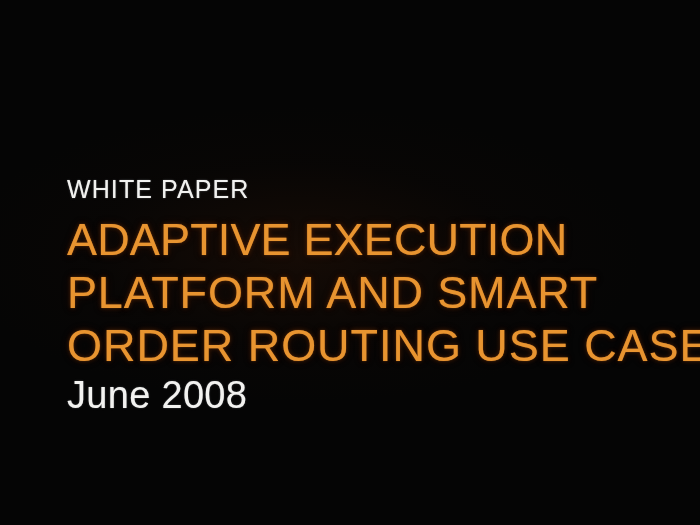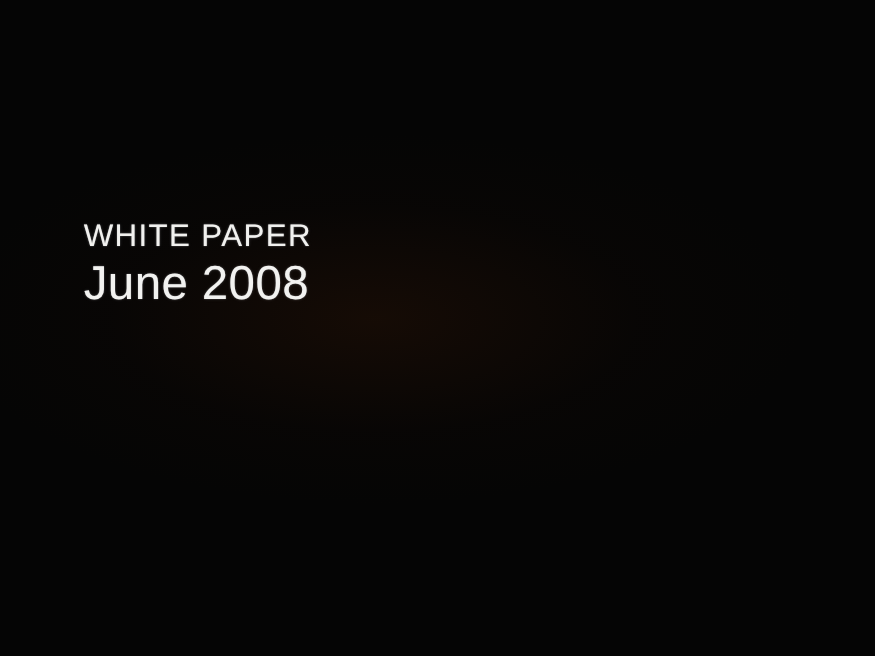--- a/index.html
+++ b/index.html
@@ -89,18 +89,23 @@
 </style>
 </head>
 <body>
 
 <div class="cover-page">
 
   <div class="cover-text-block">
 
     <div class="eyebrow-label">WHITE PAPER</div>
 
+    <div class="title-lines">
+      <div class="title-line line-1">ADAPTIVE EXECUTION</div>
+      <div class="title-line line-2">PLATFORM AND SMART</div>
+      <div class="title-line line-3">ORDER ROUTING USE CASE</div>
+    </div>
 
     <div class="date-line">June 2008</div>
 
   </div>
 
 </div>
 
 </body></html>

